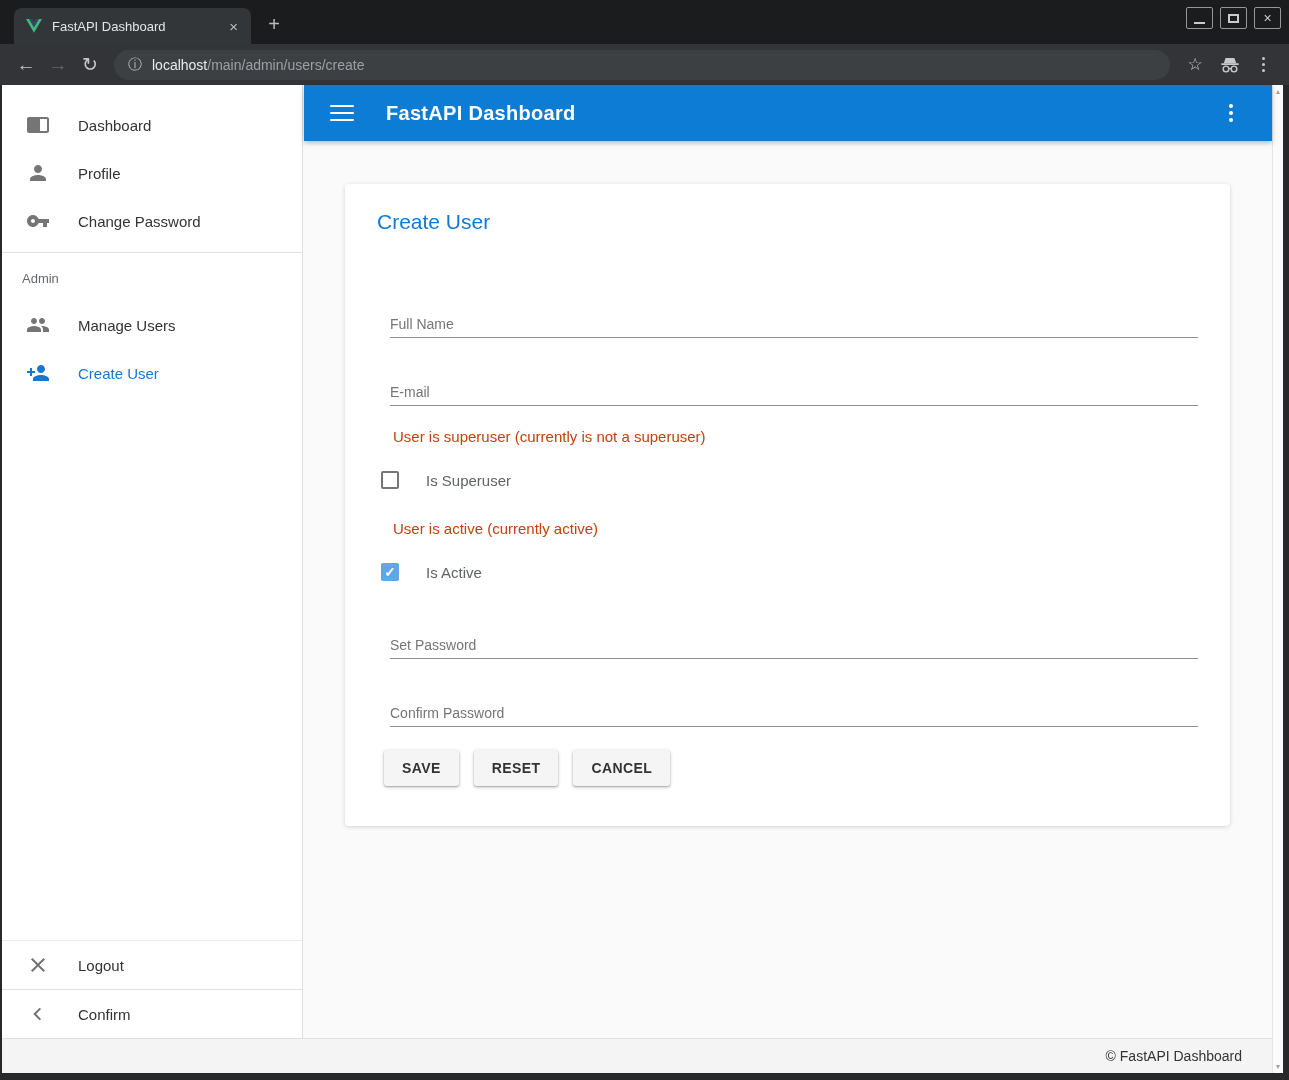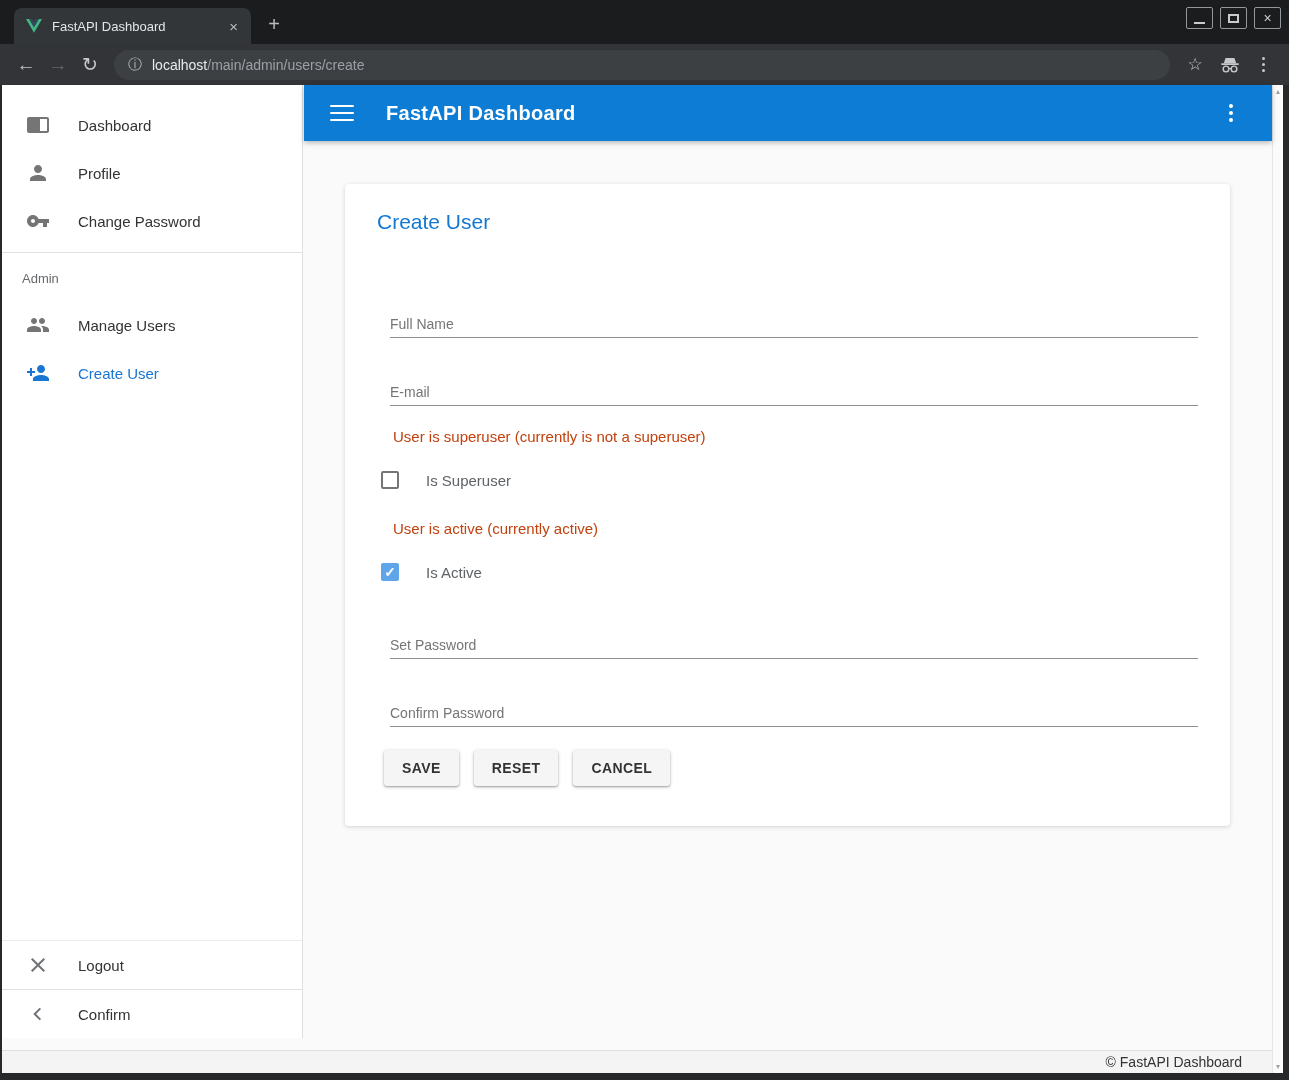--- a/index.html
+++ b/index.html
@@ -75,21 +75,21 @@
   .r1 { top:287px; } .r2 { top:379px; }
   .cbox { width:18px; height:18px; border-radius:2px; }
   .cbox.unchecked { border:2px solid #757575; background:#fff; }
   .cbox.checked { background:#5fa5ea; border:2px solid #5fa5ea; color:#fff; font-size:14px; line-height:15px; text-align:center; font-weight:bold; }
   .cblabel { font-size:15px; color:#5f6368; }
   .btnrow { position:absolute; left:39px; top:566px; display:flex; gap:15px; }
   .mbtn { height:36px; padding:0 18px; background:#f5f5f5; border:none; border-radius:3px;
           box-shadow:0 1px 2px rgba(0,0,0,0.3), 0 1px 4px rgba(0,0,0,0.14); font-family:"Liberation Sans", sans-serif;
           font-size:14px; font-weight:bold; letter-spacing:.4px; color:#333; cursor:pointer; }
 
-  .footer { position:absolute; left:0; right:11px; bottom:0; height:23px; background:#f4f4f5; border-top:1px solid #e0e0e0;
+  .footer { position:absolute; left:0; right:11px; bottom:0; height:35px; background:#f4f4f5; border-top:1px solid #e0e0e0;
             display:flex; align-items:center; justify-content:flex-end; padding-right:30px; font-size:14px; color:#333; }
 
   .scrollbar { position:absolute; right:0; top:0; bottom:0; width:11px; background:#fbfbfb; border-left:1px solid #e6e6e6;
                display:flex; flex-direction:column; justify-content:space-between; align-items:center; padding:3px 0; }
   .sc-arrow { color:#a2a5a8; font-size:7px; }
 </style>
 </head>
 <body>
 
 <div class="window">

